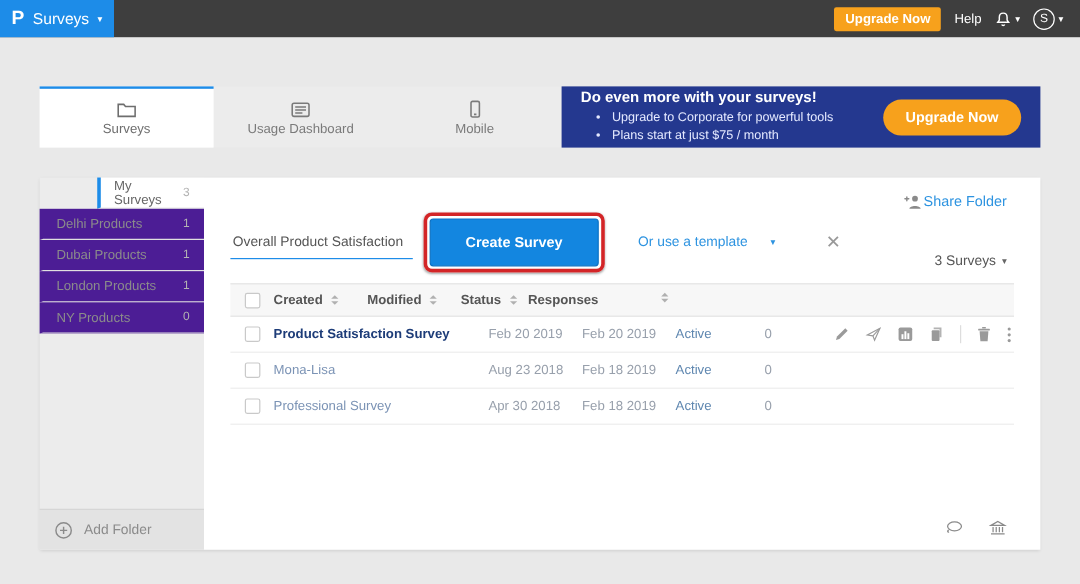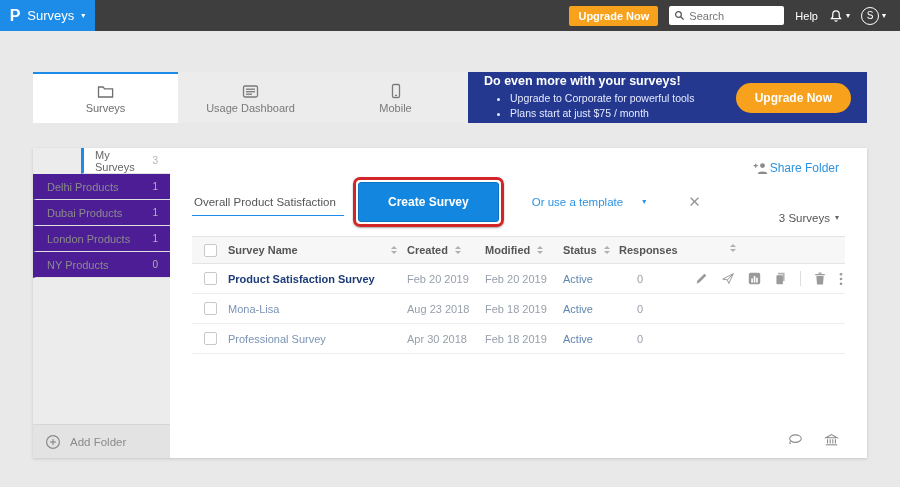--- a/index.html
+++ b/index.html
@@ -92,29 +92,20 @@
 <body>
 
 <div class="topbar">
   <div class="brand">
     <span class="brand-logo">P</span>
     <span class="brand-label">Surveys</span>
     <span class="caret white">▾</span>
   </div>
   <div class="topbar-right">
     <button class="upgrade-btn">Upgrade Now</button>
-    <div class="search-box">
-      <span>
-        <svg width="11" height="11" viewBox="0 0 16 16" fill="none" stroke="currentColor" stroke-width="1.8">
-            <circle cx="6.5" cy="6.5" r="4.2"></circle>
-            <line x1="9.8" y1="9.8" x2="14" y2="14"></line>
-          </svg>
-      </span>
-      <input class="search-input" placeholder="Search" style="">
-    </div>
     <span class="help-link">Help</span>
     <span class="bell-wrap">
       <span>
         <svg width="14" height="14" viewBox="0 0 16 16" fill="none" stroke="currentColor" stroke-width="1.4">
             <path d="M8 2.2c-2.3 0-3.7 1.8-3.7 4v2.6L2.8 11h10.4l-1.5-2.2V6.2c0-2.2-1.4-4-3.7-4z"></path>
             <path d="M6.6 13a1.5 1.5 0 0 0 2.8 0"></path>
           </svg>
       </span>
       <span class="caret white">▾</span>
     </span>
@@ -232,27 +223,20 @@
 
     <div class="count-dd">
       <span>3 Surveys</span>
       <span class="caret dark">▾</span>
     </div>
 
     <div class="table">
       <div class="thead">
         <div class="col-check">
           <span class="cb"></span>
-        </div>
-        <div class="col-name">
-          <span>Survey Name</span>
-          <span class="sort">
-              <i class="tri-up"></i>
-              <i class="tri-down"></i>
-            </span>
         </div>
         <div class="col-created">
           <span>Created</span>
           <span class="sort">
               <i class="tri-up"></i>
               <i class="tri-down"></i>
             </span>
         </div>
         <div class="col-modified">
           <span>Modified</span>

